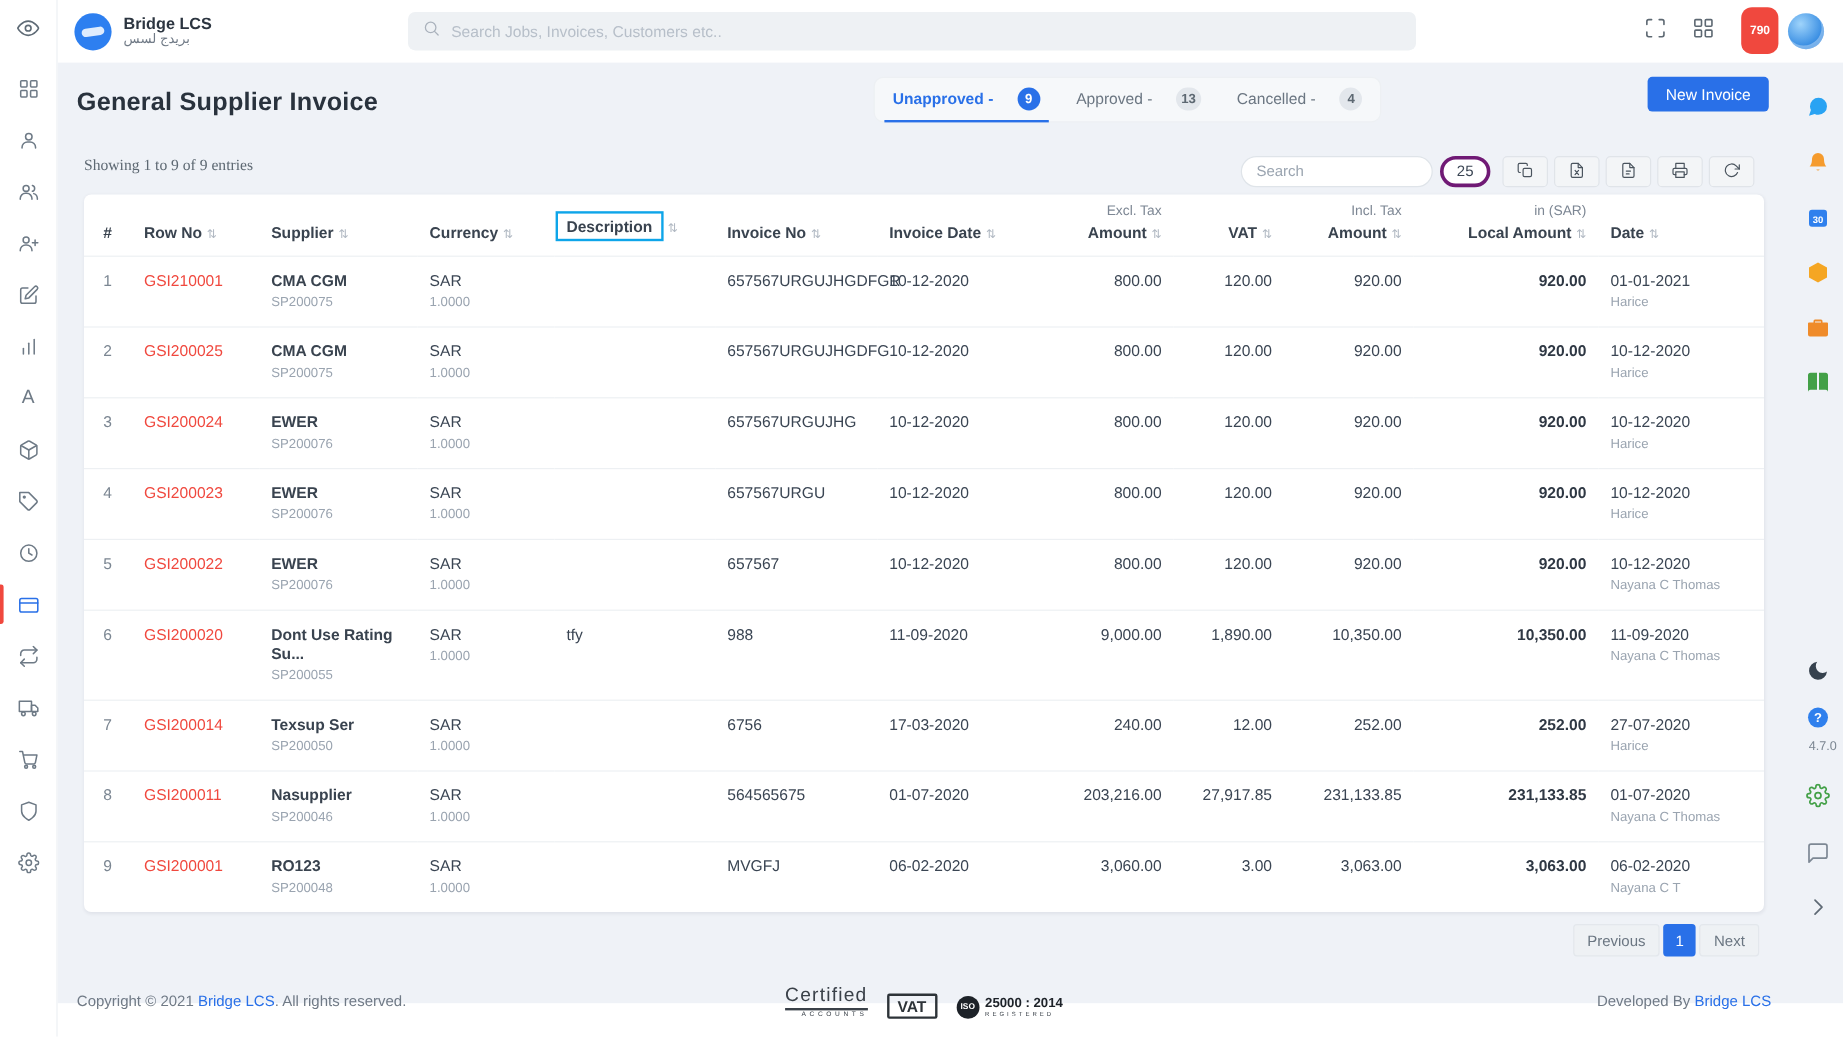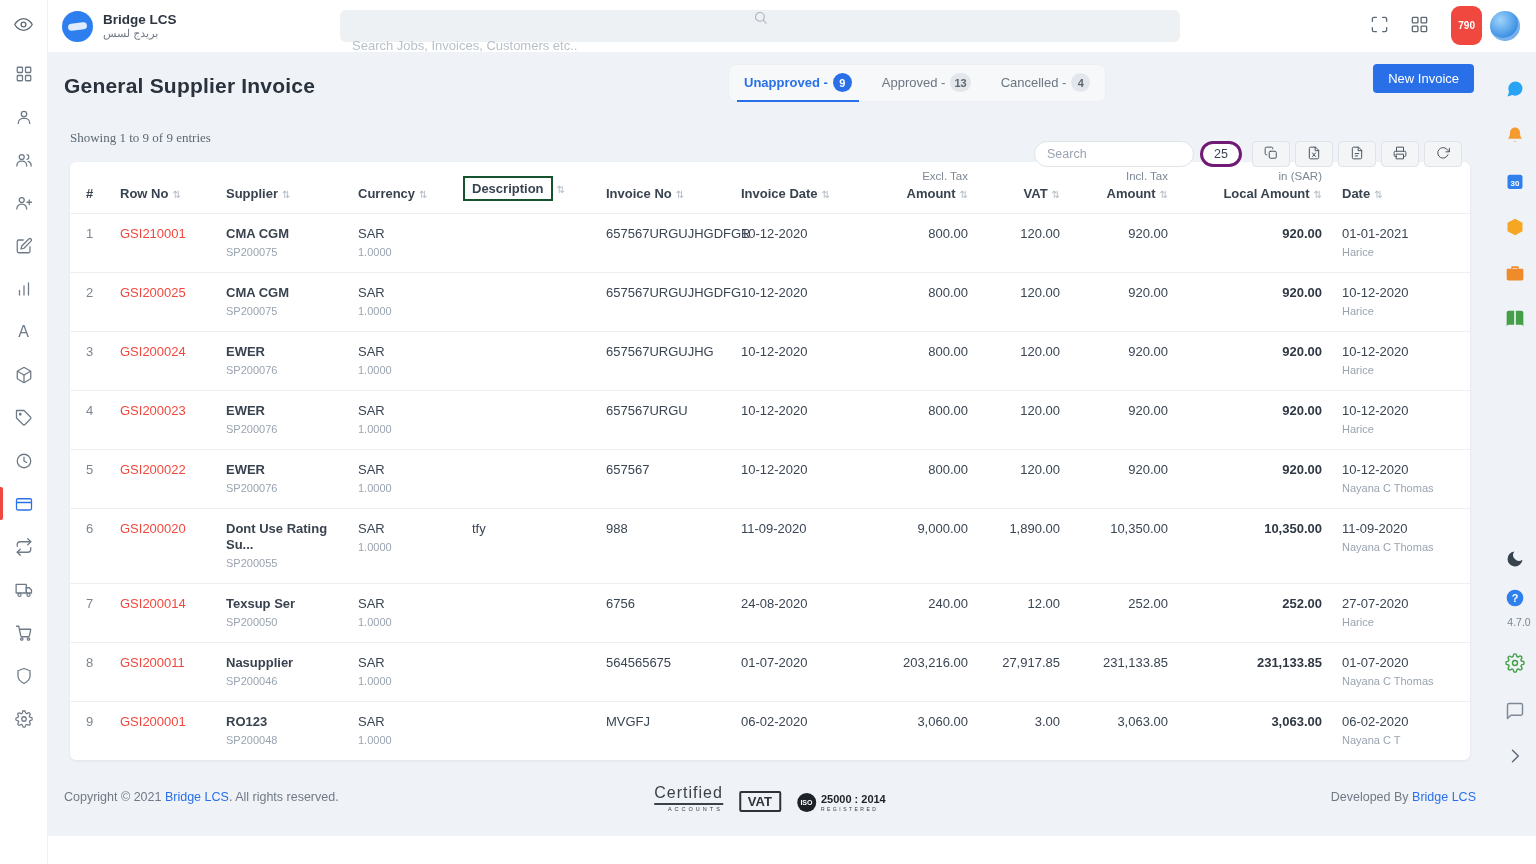--- a/index.html
+++ b/index.html
@@ -15,21 +15,21 @@
   .rail-item.active { color:#2970e8; }
   .rail-item.active::before { content:""; position:absolute; left:0; top:5px; bottom:5px; width:3px; background:#f0483e; border-radius:0 2px 2px 0; }
 
   
   .topbar { position:absolute; left:48px; top:0; right:0; height:52px; background:#fff; display:flex; align-items:center; padding:0 16px 0 14px; z-index:5; }
   .brand { display:flex; align-items:center; gap:10px; }
   .logo-circle { width:31px; height:31px; border-radius:50%; background:#2d7ff0; position:relative; flex:0 0 auto; }
   .logo-circle::after { content:""; position:absolute; left:6px; top:12px; right:6px; height:7px; border-radius:4px; background:rgba(255,255,255,.85); transform:rotate(-8deg); }
   .brand-name { font-size:13.5px; font-weight:700; color:#2c3540; line-height:15px; }
   .brand-ar { font-size:11px; color:#707a86; line-height:13px; }
-  .global-search { position:absolute; left:292px; top:10px; width:840px; height:32px; background:#eef1f4; border-radius:6px; display:flex; align-items:center; padding:0 12px; gap:9px; color:#aab2bc;flex-direction:column; }
+  .global-search { position:absolute; left:292px; top:10px; width:840px; height:32px; background:#eef1f4; border-radius:6px; display:flex; align-items:center; padding:0 12px; gap:9px; color:#aab2bc; }
   .global-search svg { width:15px; height:15px; flex:0 0 auto; }
   .global-search input { border:none; outline:none; background:transparent; font-size:13px; color:#3a4553; width:100%; font-family:inherit; }
   .global-search input::placeholder { color:#b7bfc9; }
   .topbar-right { margin-left:auto; display:flex; align-items:center; gap:21px; color:#5d6872; }
   .tb-ic { width:19px; height:19px; cursor:pointer; display:flex; align-items:center; justify-content:center; }
   .tb-ic svg { width:19px; height:19px; }
   .bell-wrap { position:relative; cursor:pointer; }
   .badge-count { position:absolute; top:-11px; right:-13px; background:#f0483e; color:#fff; font-size:10px; font-weight:700; padding:14px 7px; border-radius:9px; line-height:11px; }
   .avatar { width:30px; height:30px; border-radius:50%; background:radial-gradient(circle at 35% 30%, #9fd4fb, #2e86e0 72%); box-shadow:inset -2px -3px 0 rgba(255,255,255,.35); cursor:pointer; }
 
@@ -39,51 +39,51 @@
   .rr-icon svg { width:20px; height:20px; }
   .rr-version { position:absolute; left:3px; width:100%; text-align:center; font-size:10.5px; color:#7b8692; top:564px; }
 
   
   .content { position:absolute; left:48px; top:52px; width:1488px; height:784px; background:#eff2f7; }
   .wrap { margin-left:22px; width:1400px; position:relative; padding-top:12px; }
 
   .page-head { position:relative; height:52px; }
   .page-title { position:absolute; left:-6px; top:10px; font-size:21px; font-weight:700; color:#29323d; letter-spacing:.2px; }
   .tabs { position:absolute; left:658px; top:0; display:flex; background:#f6f8fa; border:1px solid #edf0f3; border-radius:8px; }
-  .tab { padding:8px 15px 9px; font-size:13px; color:#6b7682; display:flex; align-items:center; gap:5px; cursor:pointer; position:relative; white-space:nowrap; }
+  .tab { padding:8px 15px 9px; font-size:13px; color:#6b7682; display:flex; align-items:center; gap:20px; cursor:pointer; position:relative; white-space:nowrap; }
   .tab .cnt { min-width:19px; height:19px; border-radius:10px; background:#e3e7ec; color:#5d6872; font-size:11px; display:flex; align-items:center; justify-content:center; font-weight:700; padding:0 4px; }
   .tab.active { color:#2970e8; font-weight:600; }
   .tab.active .cnt { background:#2970e8; color:#fff; }
   .tab.active::after { content:""; position:absolute; left:8px; right:8px; bottom:-1px; height:2px; background:#2970e8; }
   .btn-new { position:absolute; right:-4px; top:0; background:#2970e8; color:#fff; border:none; font-size:13px; font-weight:500; padding:7px 15px; border-radius:4px; cursor:pointer; font-family:inherit; }
 
   .controls { position:relative; height:46px; }
   .showing { position:absolute; left:0; top:14px; font-size:13px; color:#5d6872;font-family:Liberation Serif, serif; }
-  .ctrl-right { position:absolute; right:8px; top:25px; display:flex; gap:6px; align-items:center; }
+  .ctrl-right { position:absolute; right:8px; top:14px; display:flex; gap:6px; align-items:center; }
   .tbl-search { width:160px; height:26px; border:1px solid #dfe4e9; border-radius:13px; background:#fff; font-size:12.5px; padding:0 12px; color:#3a4553; outline:none; font-family:inherit; }
   .tbl-search::placeholder { color:#9aa4b0; }
   .page-size { width:42px; height:26px; border:3px solid #701a75; border-radius:13px; background:#fff; font-size:12.5px; display:flex; align-items:center; justify-content:center; color:#3a4553; cursor:pointer; margin-right:4px; }
   .tool-btn { width:38px; height:26px; border:1px solid #e0e4e9; background:#f3f5f7; border-radius:4px; display:flex; align-items:center; justify-content:center; color:#4a545e; cursor:pointer; }
   .tool-btn svg { width:14px; height:14px; }
 
   .table-card { background:#fff; border-radius:6px; box-shadow:0 1px 3px rgba(25,35,50,.07); overflow:hidden; }
   table { width:100%; border-collapse:collapse; table-layout:fixed; }
   th { vertical-align:bottom; padding:8px 10px 12px; font-size:13px; font-weight:600; color:#39434f; text-align:left; }
   th:first-child, td:first-child { padding-left:16px; }
   .th-sub { font-size:11.5px; color:#7d8794; font-weight:400; margin-bottom:3px; line-height:13px; }
   th.r, td.r { text-align:right; }
   .sort { font-size:10px; color:#b0b8c2; margin-left:4px; font-weight:400; }
   tbody tr { border-top:1px solid #edf0f3; }
   td { padding:12px 10px 13px; vertical-align:top; font-size:13px; color:#3a4553; line-height:16px; }
   .sub { font-size:11px; color:#9aa4b0; margin-top:4px; line-height:13px; }
   .idx { color:#7b8692; }
   td a.rowno { color:#f0483e; text-decoration:none; }
   .tname { font-weight:600; color:#39434f; }
   td.bold { font-weight:700; color:#2f3844; }
-  .hl { border:2px solid #14532d; padding:3px 7px; display:inline-block; margin-left:-9px; }
+  .hl { border:2px solid #0ea5e9; padding:3px 7px; display:inline-block; margin-left:-9px; }
 
   .pagination { display:flex; justify-content:flex-end; margin-top:10px; margin-right:4px; gap:3px; align-items:center; }
   .pg-btn { background:#eef1f4; border:1px solid #e3e7ec; color:#6b7682; font-size:12.5px; padding:5px 11px; border-radius:3px; cursor:pointer; font-family:inherit; height:27px; }
   .pg-num { background:#2970e8; color:#fff; width:27px; height:27px; display:flex; align-items:center; justify-content:center; font-size:12.5px; border-radius:3px; cursor:pointer; }
 
   .page-footer { margin-top:22px; position:relative; height:36px; font-size:12.5px; color:#707a86; }
   .f-left { position:absolute; left:-6px; top:8px; }
   .page-footer a { color:#2970e8; text-decoration:none; cursor:pointer; }
   .f-center { position:absolute; left:50%; transform:translateX(-50%); top:2px; display:flex; align-items:flex-end; gap:16px; }
   .f-right { position:absolute; right:-6px; top:8px; }
@@ -595,21 +595,21 @@
               <td>
                 <div class="tname">Texsup Ser</div>
                 <div class="sub">SP200050</div>
               </td>
               <td>
                 <div>SAR</div>
                 <div class="sub">1.0000</div>
               </td>
               <td></td>
               <td>6756</td>
-              <td>24-08-2020</td>
+              <td>17-03-2020</td>
               <td class="r">240.00</td>
               <td class="r">12.00</td>
               <td class="r">252.00</td>
               <td class="r bold">252.00</td>
               <td>
                 <div>27-07-2020</div>
                 <div class="sub">Harice</div>
               </td>
             </tr>
             <tr>
@@ -655,20 +655,25 @@
               <td class="r bold">3,063.00</td>
               <td>
                 <div>06-02-2020</div>
                 <div class="sub">Nayana C T</div>
               </td>
             </tr>
           </tbody>
       </table>
     </div>
 
+    <div class="pagination">
+      <button class="pg-btn">Previous</button>
+      <div class="pg-num">1</div>
+      <button class="pg-btn">Next</button>
+    </div>
 
     <div class="page-footer">
       <div class="f-left">
         <span>Copyright © 2021 </span><a>Bridge LCS</a><span>. All rights reserved.</span>
       </div>
       <div class="f-center">
         <div class="cert">
           <div class="cert-word">Certified</div>
           <div class="cert-sub">ACCOUNTS</div>
         </div>

